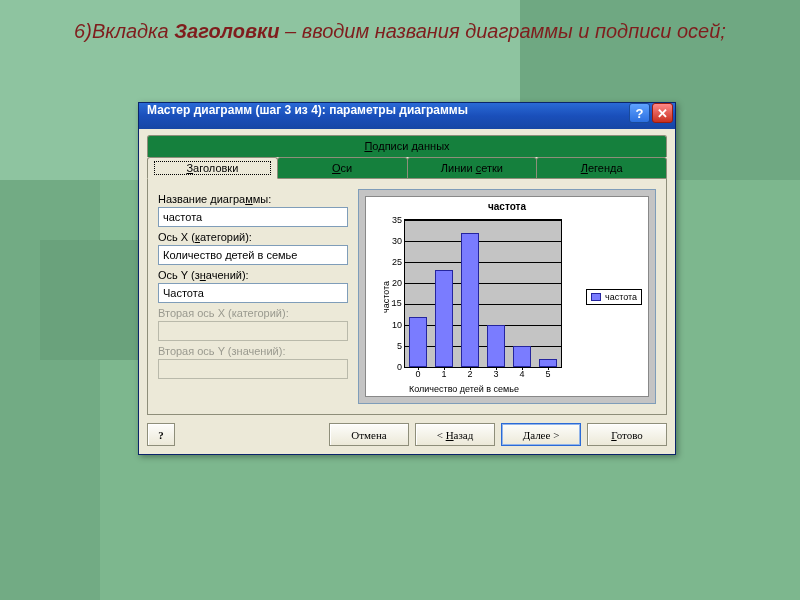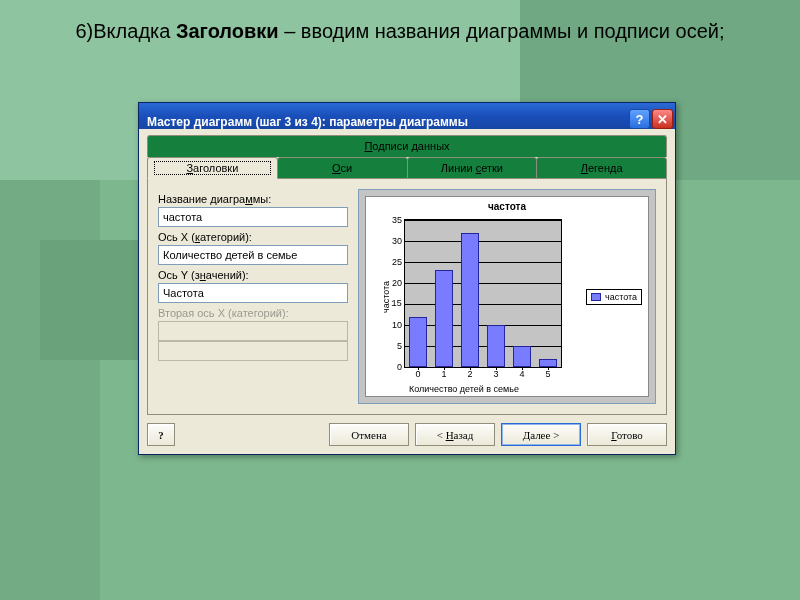--- a/index.html
+++ b/index.html
@@ -17,37 +17,38 @@
   .bg-tr { position:absolute; left:520px; top:0; width:280px; height:320px; background:#6fa882; }
   .bg-ml { position:absolute; left:0; top:180px; width:100px; height:420px; background:#72ab84; }
   .bg-mr { position:absolute; left:100px; top:180px; width:700px; height:420px; background:#7db78e; }
   .bg-sq { position:absolute; left:40px; top:240px; width:120px; height:120px; background:#6aa27c; }
 
   .slide-text {
     position:absolute;
     left:60px; top:15px; width:680px;
     text-align:center;
     font-size:20px;
-    color:#000000;
+    color:#7f1d1d;
     line-height:1.6;
+    font-style:italic;
   }
   .slide-text b { font-weight:bold; }
 
   .window {
     position:absolute;
     left:138px; top:102px;
     width:538px;
     background:#ece9d8;
     border:1px solid #0a246a;
     box-shadow:2px 2px 6px rgba(0,0,0,.35);
   }
   .titlebar {
     height:26px;
     background:linear-gradient(to bottom,#2a6ad6 0%,#1a4fba 50%,#1646a5 100%);
-    display:flex; align-items:flex-end;
+    display:flex; align-items:flex-start;
     padding:0 2px 0 8px;
     color:#fff; font-weight:bold; font-size:12px;
   }
   .titlebar .title { flex:1; white-space:nowrap; overflow:hidden; }
   .tbtn {
     width:21px; height:20px; margin-left:2px;
     border-radius:3px;
     display:flex; align-items:center; justify-content:center;
     font-weight:bold; font-size:13px;
     cursor:default;
@@ -236,20 +237,21 @@
         <input class="text-input" value="Количество детей в семье" style="">
 
         <div class="field-label">
           <span>Ось Y (з</span><span class="u">н</span><span>ачений):</span>
         </div>
         <input class="text-input" value="Частота" style="">
 
         <div class="field-label disabled">Вторая ось X (категорий):</div>
         <input class="text-input disabled" disabled="" style="">
 
+        <div class="field-label disabled">Вторая ось Y (значений):</div>
         <input class="text-input disabled" disabled="" style="">
       </div>
 
       <div class="preview">
         <div class="chart-card">
           <div class="chart-title">частота</div>
           <div class="ylabel">частота</div>
           <div class="plot" id="plot">
               <div class="ygrid" style="top: 100%;"></div>
               <div class="ytick-label" style="top: 100%;">0</div>

